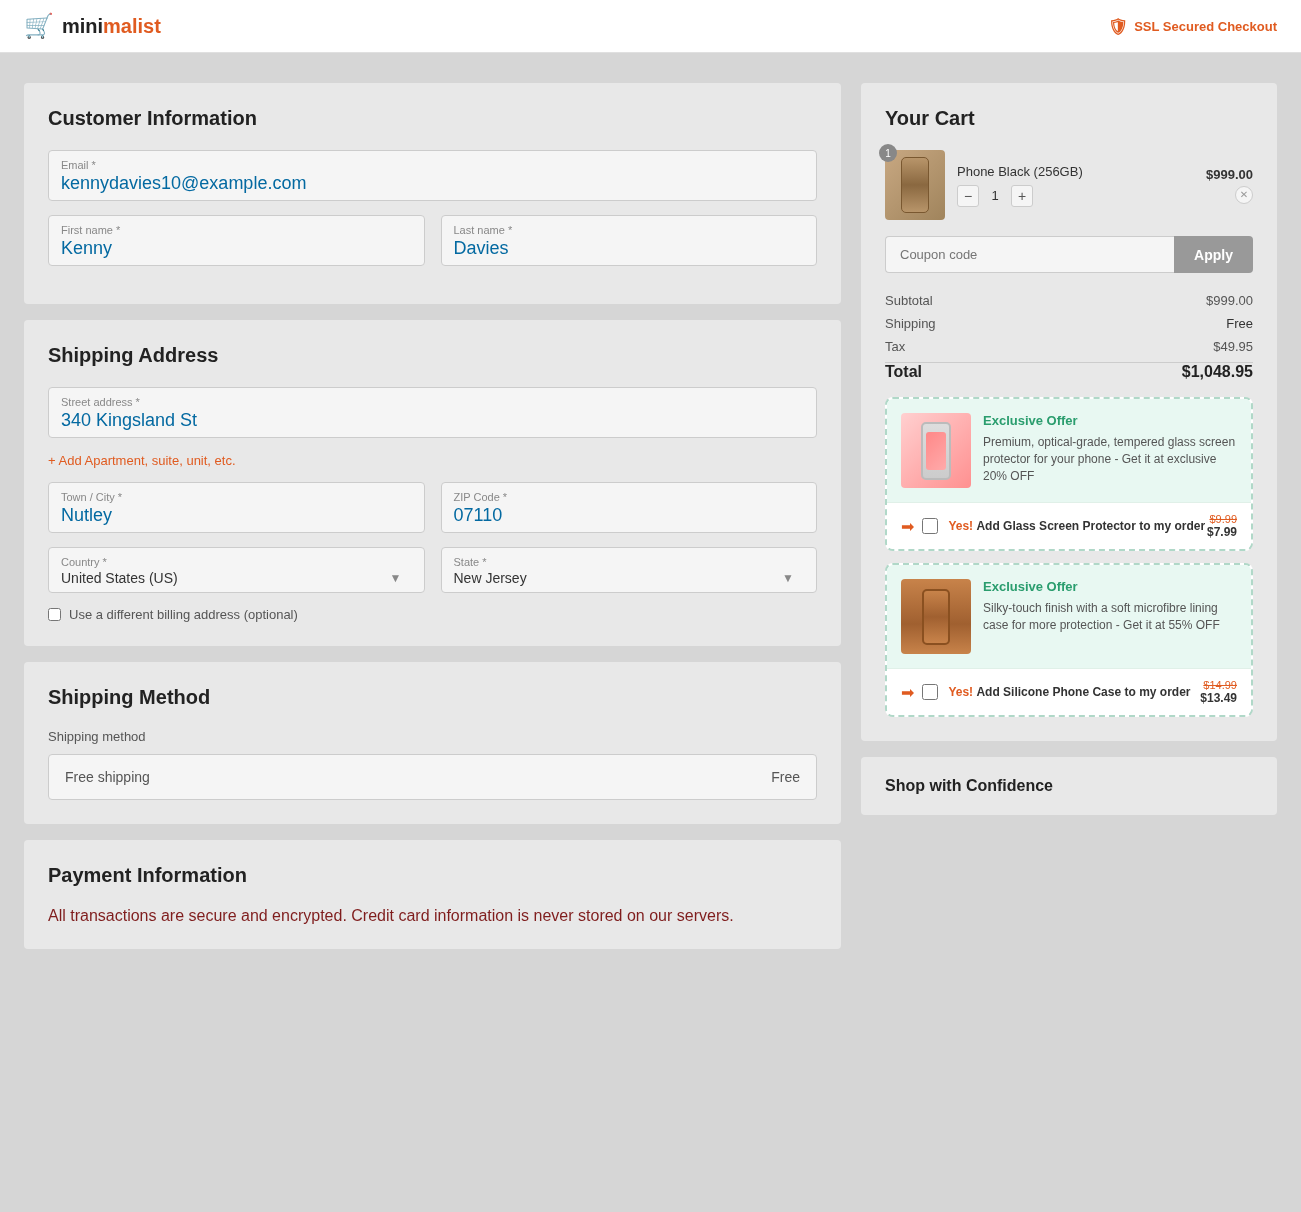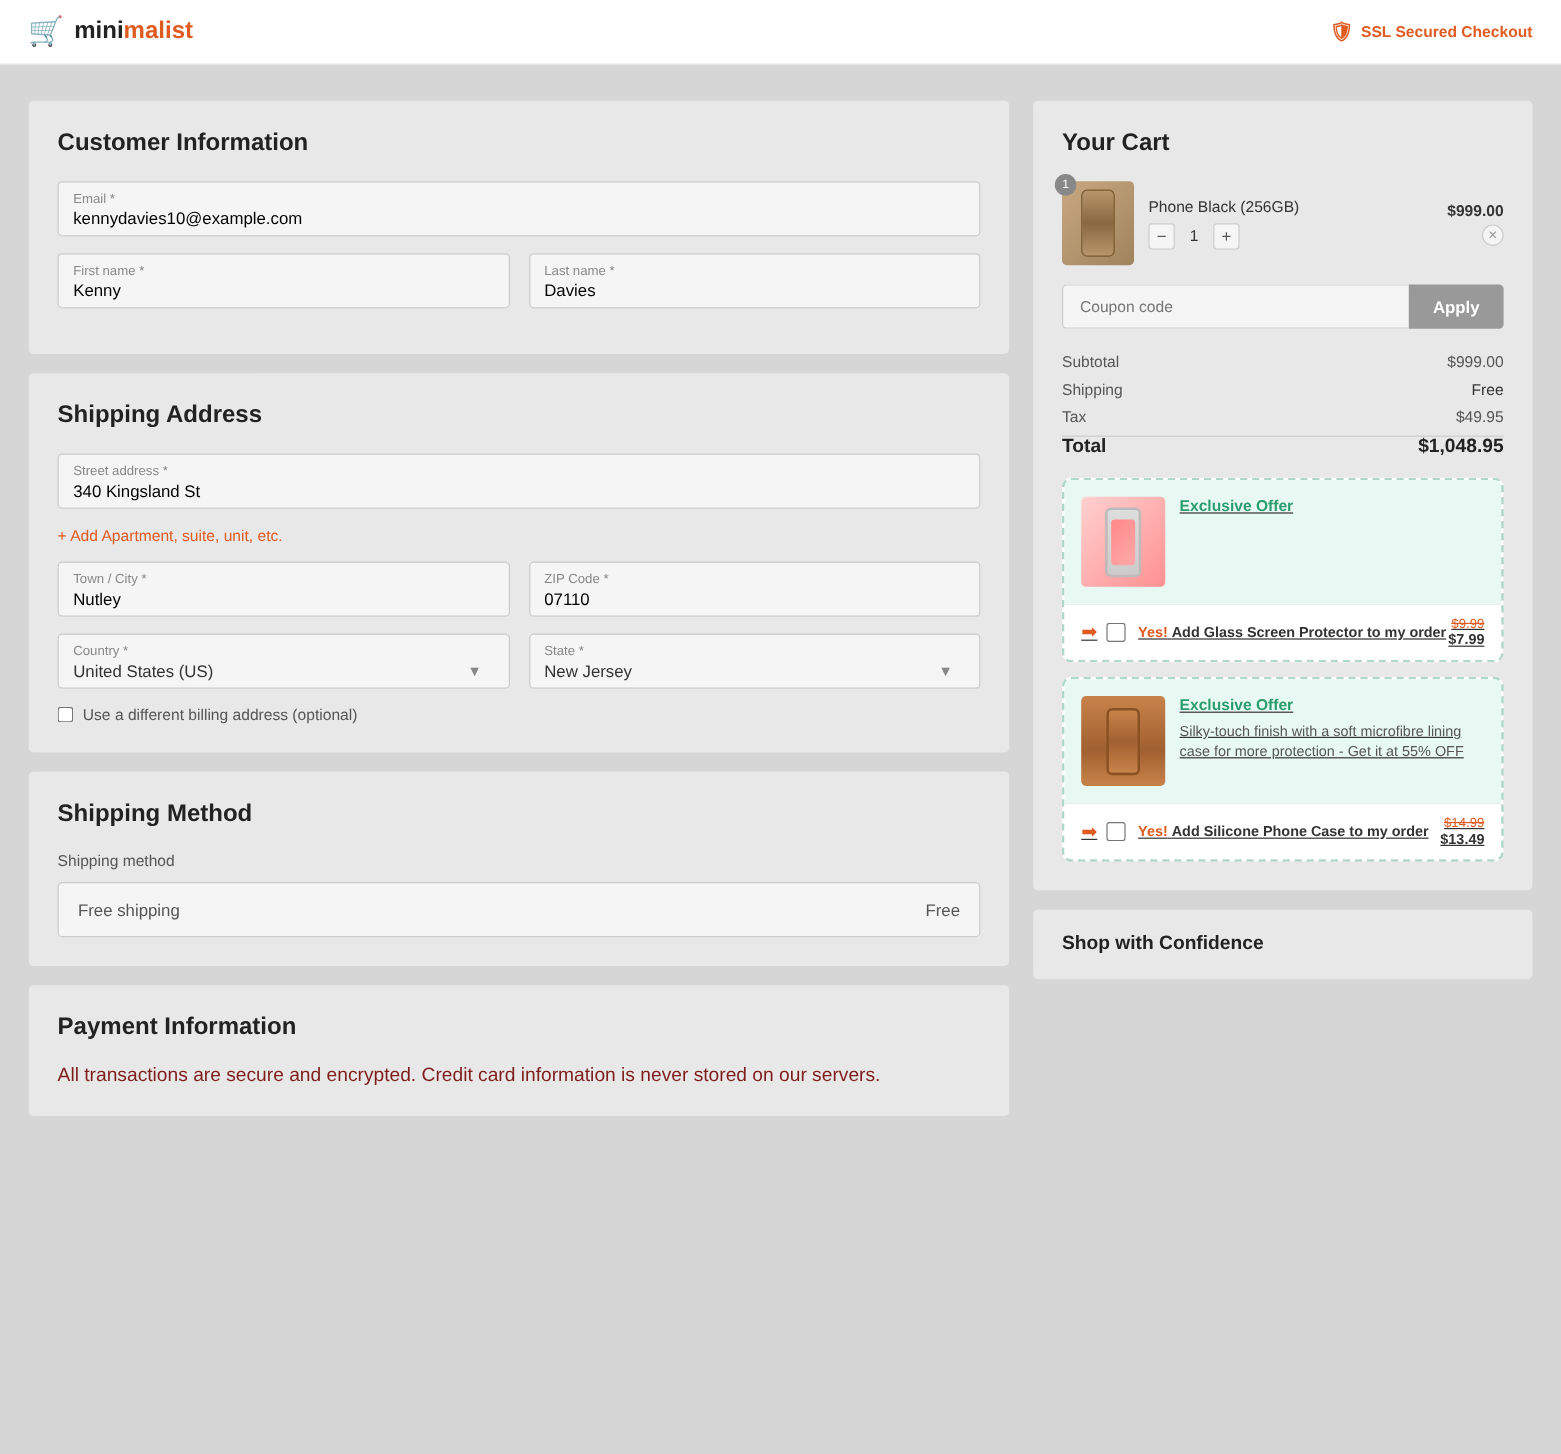--- a/index.html
+++ b/index.html
@@ -84,22 +84,22 @@
     .field-label {
       font-size: 11px;
       color: #888;
       display: block;
       margin-bottom: 2px;
     }
     .field-input {
       width: 100%;
       border: none;
       background: transparent;
-      font-size: 14px;
-      color: #000000;
+      font-size: 18px;
+      color: #0369a1;
       outline: none;
     }
     .field-select {
       width: 100%;
       border: none;
       background: transparent;
       font-size: 14px;
       color: #333;
       outline: none;
       appearance: none;
@@ -327,21 +327,20 @@
       margin-top: 8px;
     }
     .free-text { color: #333; }
 
     
     .offers-section {
       margin-top: 16px;
       display: flex;
       flex-direction: column;
       gap: 12px;
-      text-decoration: underline;
     }
     .offer-card {
       background: #fff;
       border: 2px dashed #b0d8c8;
       border-radius: 8px;
       overflow: hidden;
     }
     .offer-top {
       display: flex;
       gap: 0;
@@ -631,20 +630,21 @@
 
       <div class="offers-section">
 
         <div class="offer-card">
           <div class="offer-top">
             <div class="offer-image screen-protector-img">
               <div class="phone-img-sp"></div>
             </div>
             <div class="offer-text">
               <div class="offer-title">Exclusive Offer</div>
+              <div class="offer-desc">Premium, optical-grade, tempered glass screen protector for your phone - Get it at exclusive 20% OFF</div>
             </div>
           </div>
           <div class="offer-bottom">
             <span class="offer-arrow">➡</span>
             <input type="checkbox" class="offer-checkbox" style="">
             <span class="offer-add-text">
               <span class="offer-add-yes">Yes!</span>
               <span class="offer-add-label"> Add Glass Screen Protector to my order</span>
             </span>
             <div class="offer-prices">

